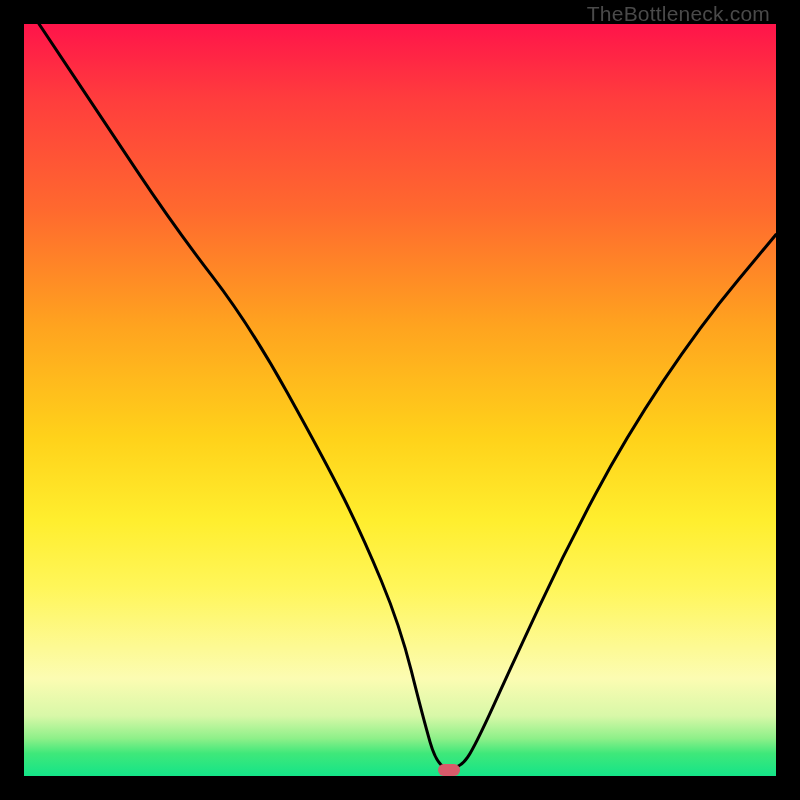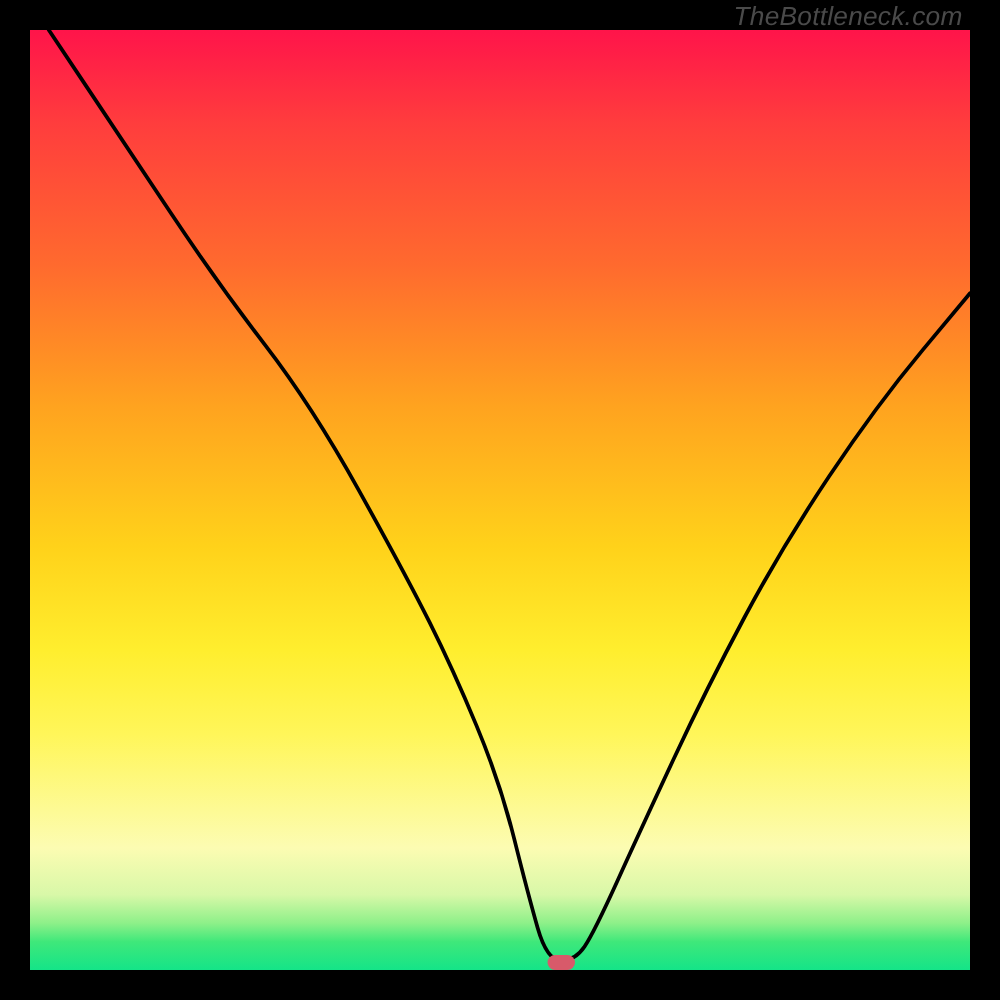--- a/index.html
+++ b/index.html
@@ -9,21 +9,20 @@
     width: 800px;
     height: 800px;
     overflow: hidden;
     font-family: Arial, Helvetica, sans-serif;
   }
   .frame {
     position: relative;
     width: 800px;
     height: 800px;
     background: #000;
-    font-style: italic;
   }
   .plot {
     position: absolute;
     left: 24px;
     top: 24px;
     width: 752px;
     height: 752px;
     background: linear-gradient(to bottom,
       #ff144a 0%,
       #ff3d3d 10%,

